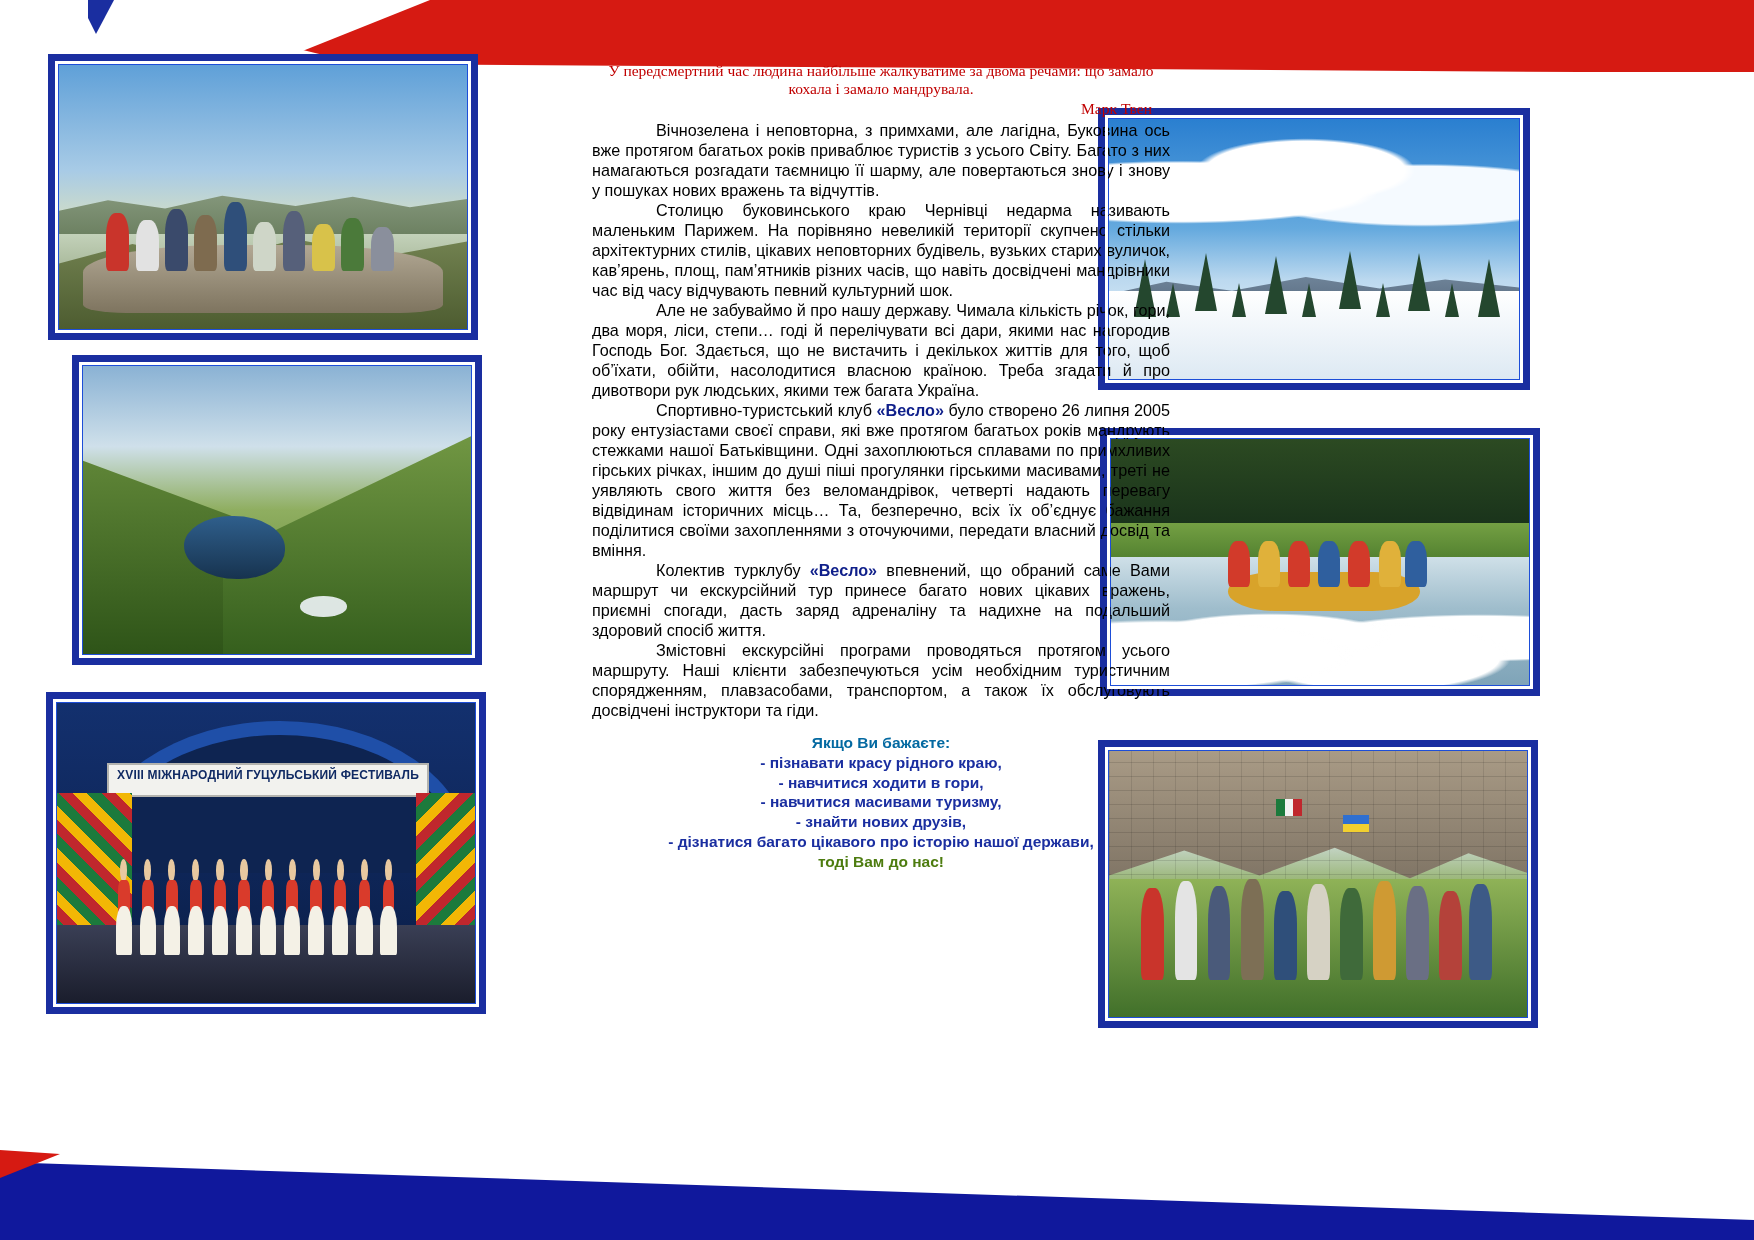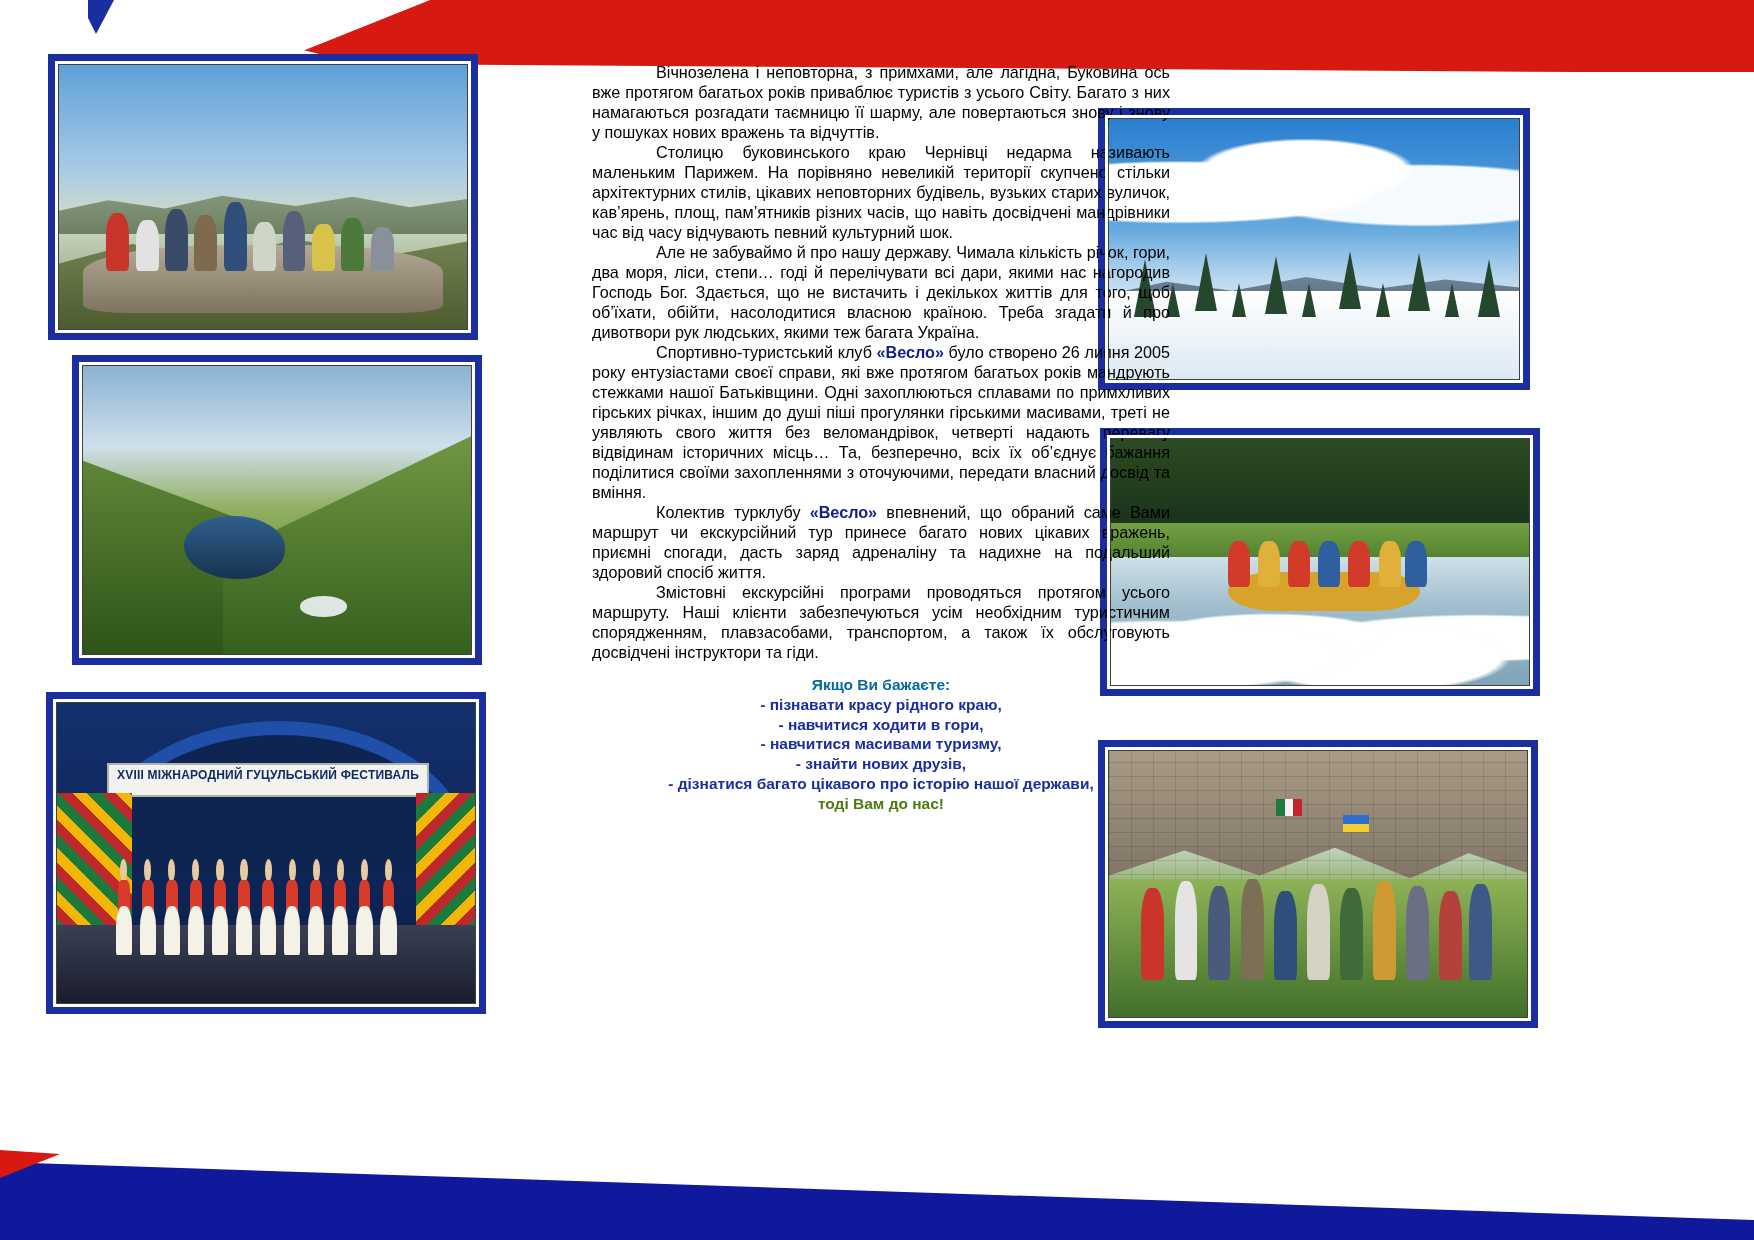--- a/index.html
+++ b/index.html
@@ -63,21 +63,21 @@
     width: 1754px; height: 120px;
     background: #d61a12;
     clip-path: polygon(0 30px, 60px 34px, 0 58px);
   }
 
   
   .photo {
     position: absolute;
     box-sizing: border-box;
     border: 7px solid #1a2ea0;
-    background: #404040;
+    background: #1d4ed8;
     overflow: hidden;
   }
   .photo::before {
     
     content: "";
     position: absolute;
     left: 0; top: 0; right: 0; bottom: 0;
     border: 3px solid #ffffff;
     pointer-events: none;
     z-index: 3;
@@ -415,20 +415,24 @@
       <span style="left:65%; background:#cf9a33; height:84%;"></span>
       <span style="left:74%; background:#6a6f84; height:80%;"></span>
       <span style="left:83%; background:#b4423a; height:76%;"></span>
       <span style="left:91%; background:#3d5a86; height:82%;"></span>
     </div>
   </div>
 </div>
 
 <div class="text-col">
 
+  <div class="epigraph">
+    <span>У передсмертний час людина найбільше жалкуватиме за двома речами: що замало кохала і замало мандрувала.</span>
+    <span class="author">Марк Твен</span>
+  </div>
 
   <div class="body-text">
     <p>Вічнозелена і неповторна, з примхами, але лагідна, Буковина ось вже протягом багатьох років приваблює туристів з усього Світу. Багато з них намагаються розгадати таємницю її шарму, але повертаються знову і знову у пошуках нових вражень та відчуттів.</p>
     <p>Столицю буковинського краю Чернівці недарма називають маленьким Парижем. На порівняно невеликій території скупчено стільки архітектурних стилів, цікавих неповторних будівель, вузьких старих вуличок, кав’ярень, площ, пам’ятників різних часів, що навіть досвідчені мандрівники час від часу відчувають певний культурний шок.</p>
     <p>Але не забуваймо й про нашу державу. Чимала кількість річок, гори, два моря, ліси, степи… годі й перелічувати всі дари, якими нас нагородив Господь Бог. Здається, що не вистачить і декількох життів для того, щоб об’їхати, обійти, насолодитися власною країною. Треба згадати й про дивотвори рук людських, якими теж багата Україна.</p>
     <p><span>Спортивно-туристський клуб </span><span class="brand">«Весло»</span><span> було створено 26 липня 2005 року ентузіастами своєї справи, які вже протягом багатьох років мандрують стежками нашої Батьківщини. Одні захоплюються сплавами по примхливих гірських річках, іншим до душі піші прогулянки гірськими масивами, треті не уявляють свого життя без веломандрівок, четверті надають перевагу відвідинам історичних місць… Та, безперечно, всіх їх об’єднує бажання поділитися своїми захопленнями з оточуючими, передати власний досвід та вміння.</span></p>
     <p><span>Колектив турклубу </span><span class="brand">«Весло»</span><span> впевнений, що обраний саме Вами маршрут чи екскурсійний тур принесе багато нових цікавих вражень, приємні спогади, дасть заряд адреналіну та надихне на подальший здоровий спосіб життя.</span></p>
     <p>Змістовні екскурсійні програми проводяться протягом усього маршруту. Наші клієнти забезпечуються усім необхідним туристичним спорядженням, плавзасобами, транспортом, а також їх обслуговують досвідчені інструктори та гіди.</p>
   </div>
 

